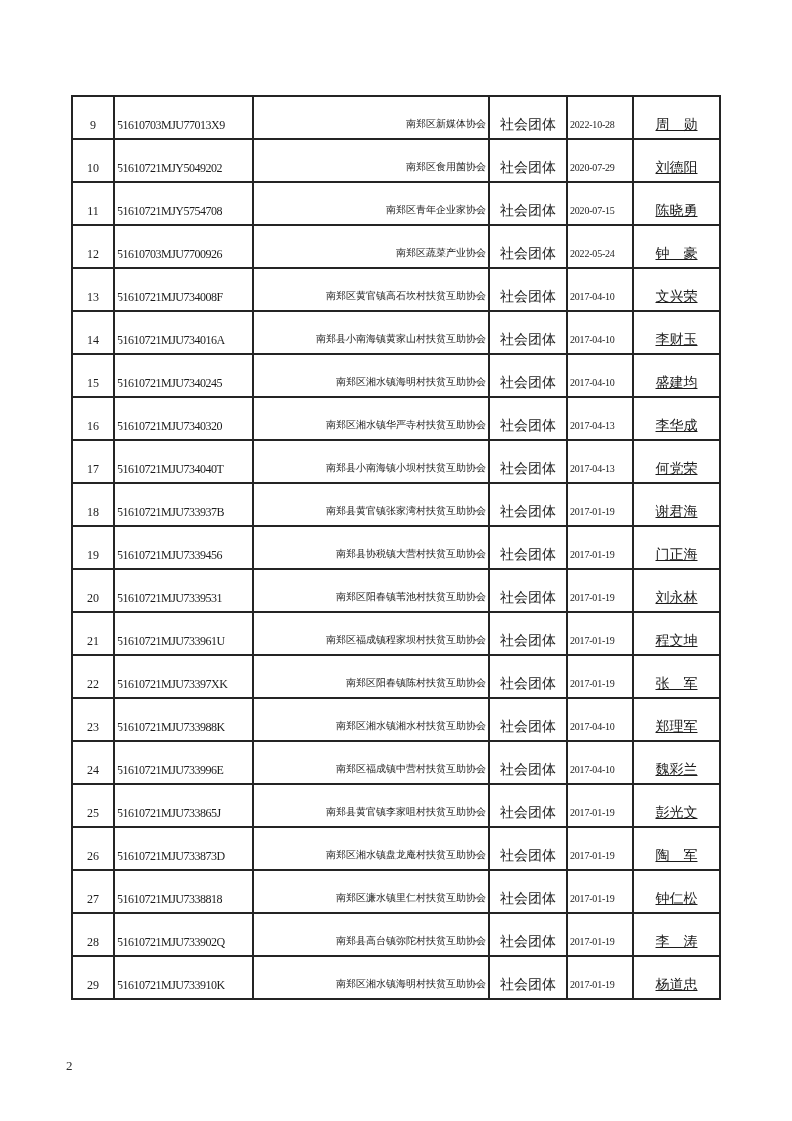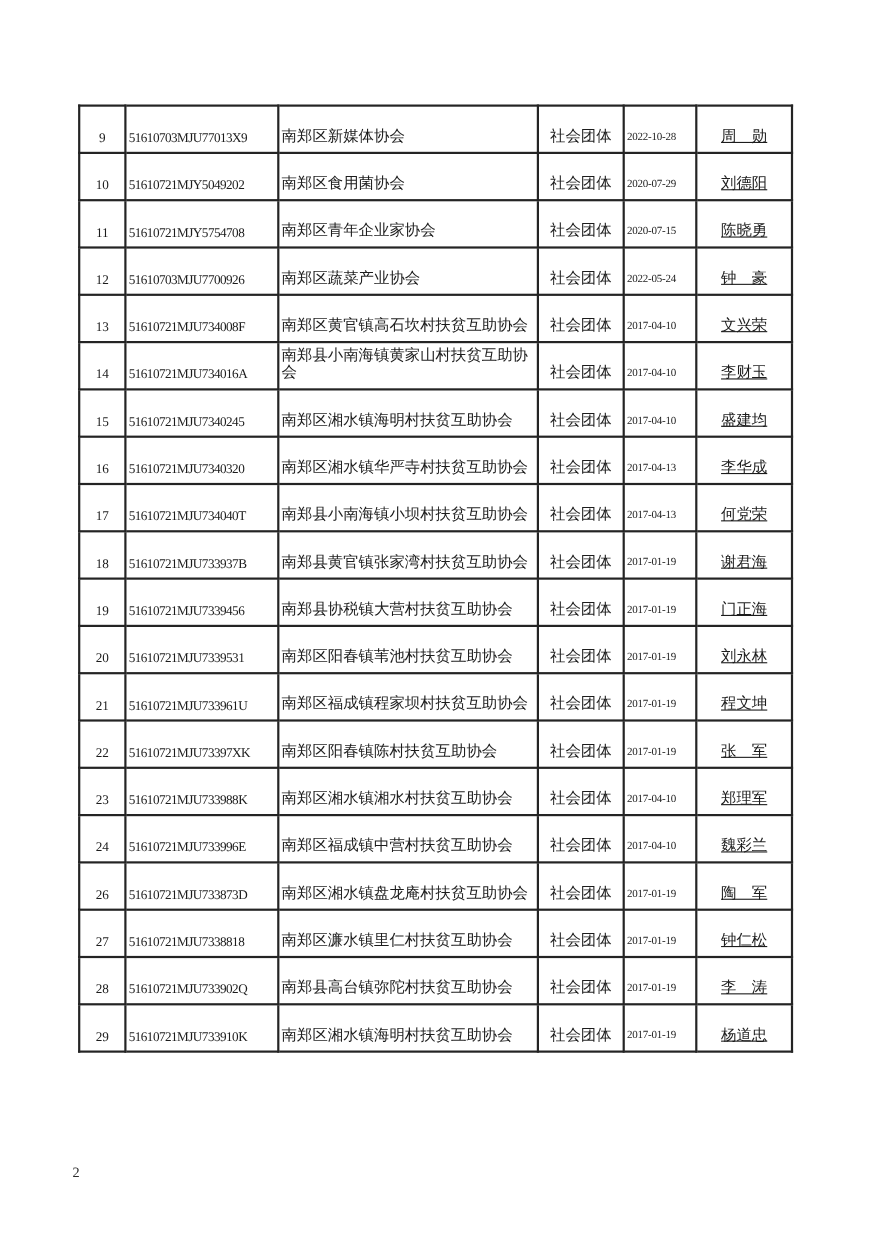--- a/index.html
+++ b/index.html
@@ -37,24 +37,25 @@
   td.c-index {
     text-align: center;
     font-size: 12px;
   }
   td.c-code {
     text-align: left;
     font-size: 12px;
     letter-spacing: -0.5px;
     white-space: nowrap;
     padding-left: 2px;
+    border-radius: 21px;
   }
   td.c-name {
-    text-align: left;
-    font-size: 14px;
+    text-align: right;
+    font-size: 10px;
     word-break: break-all;
     line-height: 16px;
     font-family: Liberation Mono, monospace;
   }
   td.c-type {
     text-align: center;
     font-size: 14px;
     white-space: nowrap;
     border-radius: 13px;
   }
@@ -233,20 +234,28 @@
 
     <tr>
       <td class="c-index">24</td>
       <td class="c-code">51610721MJU733996E</td>
       <td class="c-name">南郑区福成镇中营村扶贫互助协会</td>
       <td class="c-type">社会团体</td>
       <td class="c-date">2017-04-10</td>
       <td class="c-person">魏彩兰</td>
     </tr>
 
+    <tr>
+      <td class="c-index">25</td>
+      <td class="c-code">51610721MJU733865J</td>
+      <td class="c-name">南郑县黄官镇李家咀村扶贫互助协会</td>
+      <td class="c-type">社会团体</td>
+      <td class="c-date">2017-01-19</td>
+      <td class="c-person">彭光文</td>
+    </tr>
 
     <tr>
       <td class="c-index">26</td>
       <td class="c-code">51610721MJU733873D</td>
       <td class="c-name">南郑区湘水镇盘龙庵村扶贫互助协会</td>
       <td class="c-type">社会团体</td>
       <td class="c-date">2017-01-19</td>
       <td class="c-person">陶　军</td>
     </tr>
 

